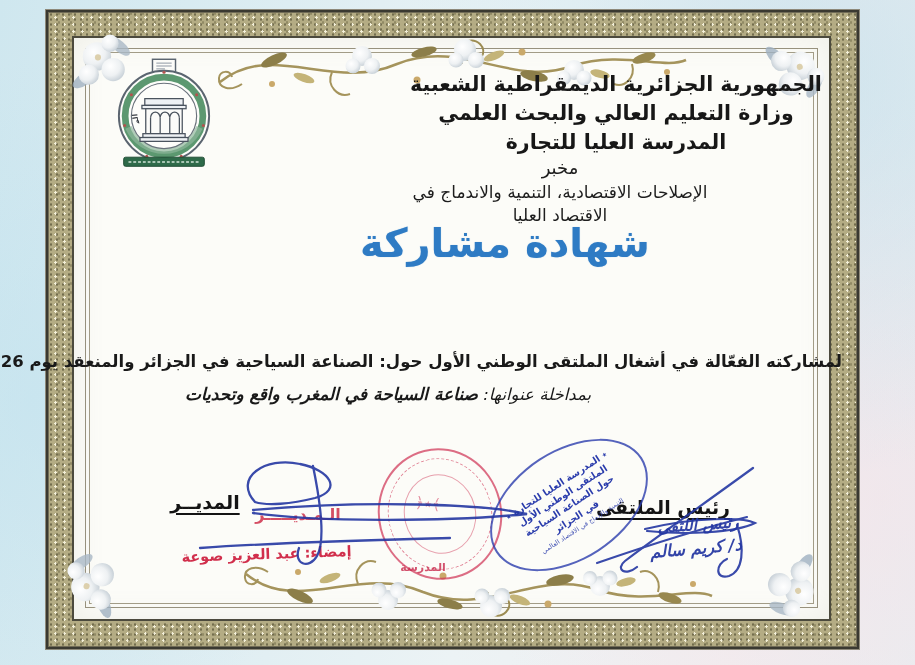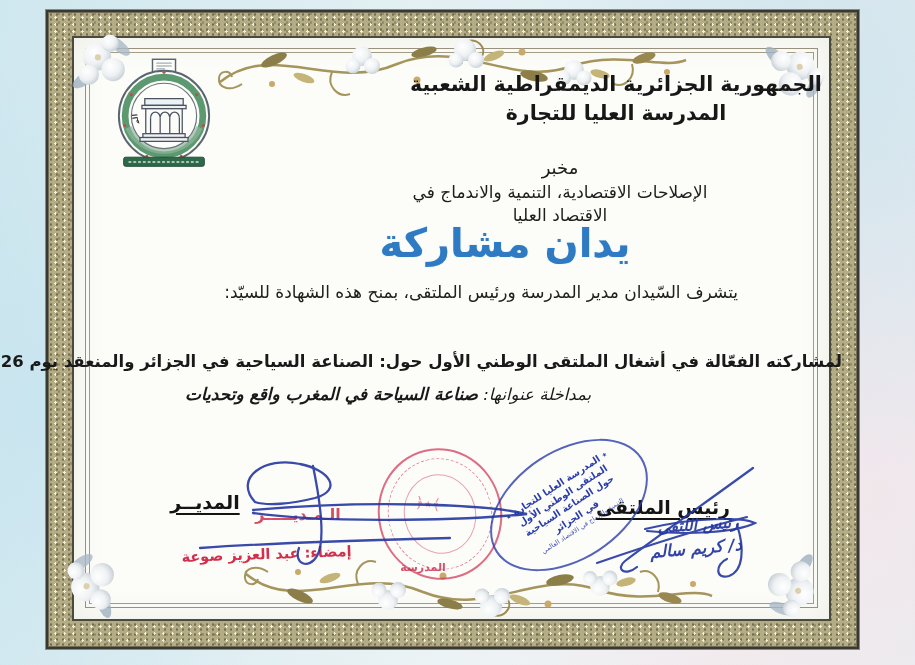--- a/index.html
+++ b/index.html
@@ -198,30 +198,30 @@
       <rect x="25" y="82.5" width="50" height="4"></rect>
     </g>
     <g>
       <rect x="8" y="103" width="84" height="9.5" rx="2" fill="#2e6a49" stroke="#1f4c33"></rect>
       <path d="M13,108 h74" stroke="#cfe3d6" stroke-width="1.4" stroke-dasharray="3,2" fill="none"></path>
     </g>
   </svg>
 
   <div class="t header-block">
     <div>الجمهورية الجزائرية الديمقراطية الشعبية</div>
+    <div>وزارة التعليم العالي والبحث العلمي</div>
     <div>المدرسة العليا للتجارة</div>
   </div>
   <div class="t lab-block">
     <div class="small">مخبر</div>
     <div>الإصلاحات الاقتصادية، التنمية والاندماج في</div>
     <div>الاقتصاد العليا</div>
   </div>
 
-  <div class="t cert-title">يدان مشاركة</div>
-  <div class="t intro">يتشرف السّيدان مدير المدرسة ورئيس الملتقى، بمنح هذه الشهادة للسيّد:</div>
+  <div class="t cert-title">شهادة مشاركة</div>
   <div class="t body1">لمشاركته الفعّالة في أشغال الملتقى الوطني الأول حول: الصناعة السياحية في الجزائر والمنعقد يوم 26 جوان 2019</div>
   <div class="t body2">
     <span>بمداخلة عنوانها:</span>
     <b>صناعة السياحة في المغرب واقع وتحديات</b>
   </div>
 
   <div class="t sig-title director-title">المديــر</div>
   <div class="t sig-title chair-title">رئيس الملتقى</div>
 
   <div class="t red-word">الـمـديـــــر</div>

